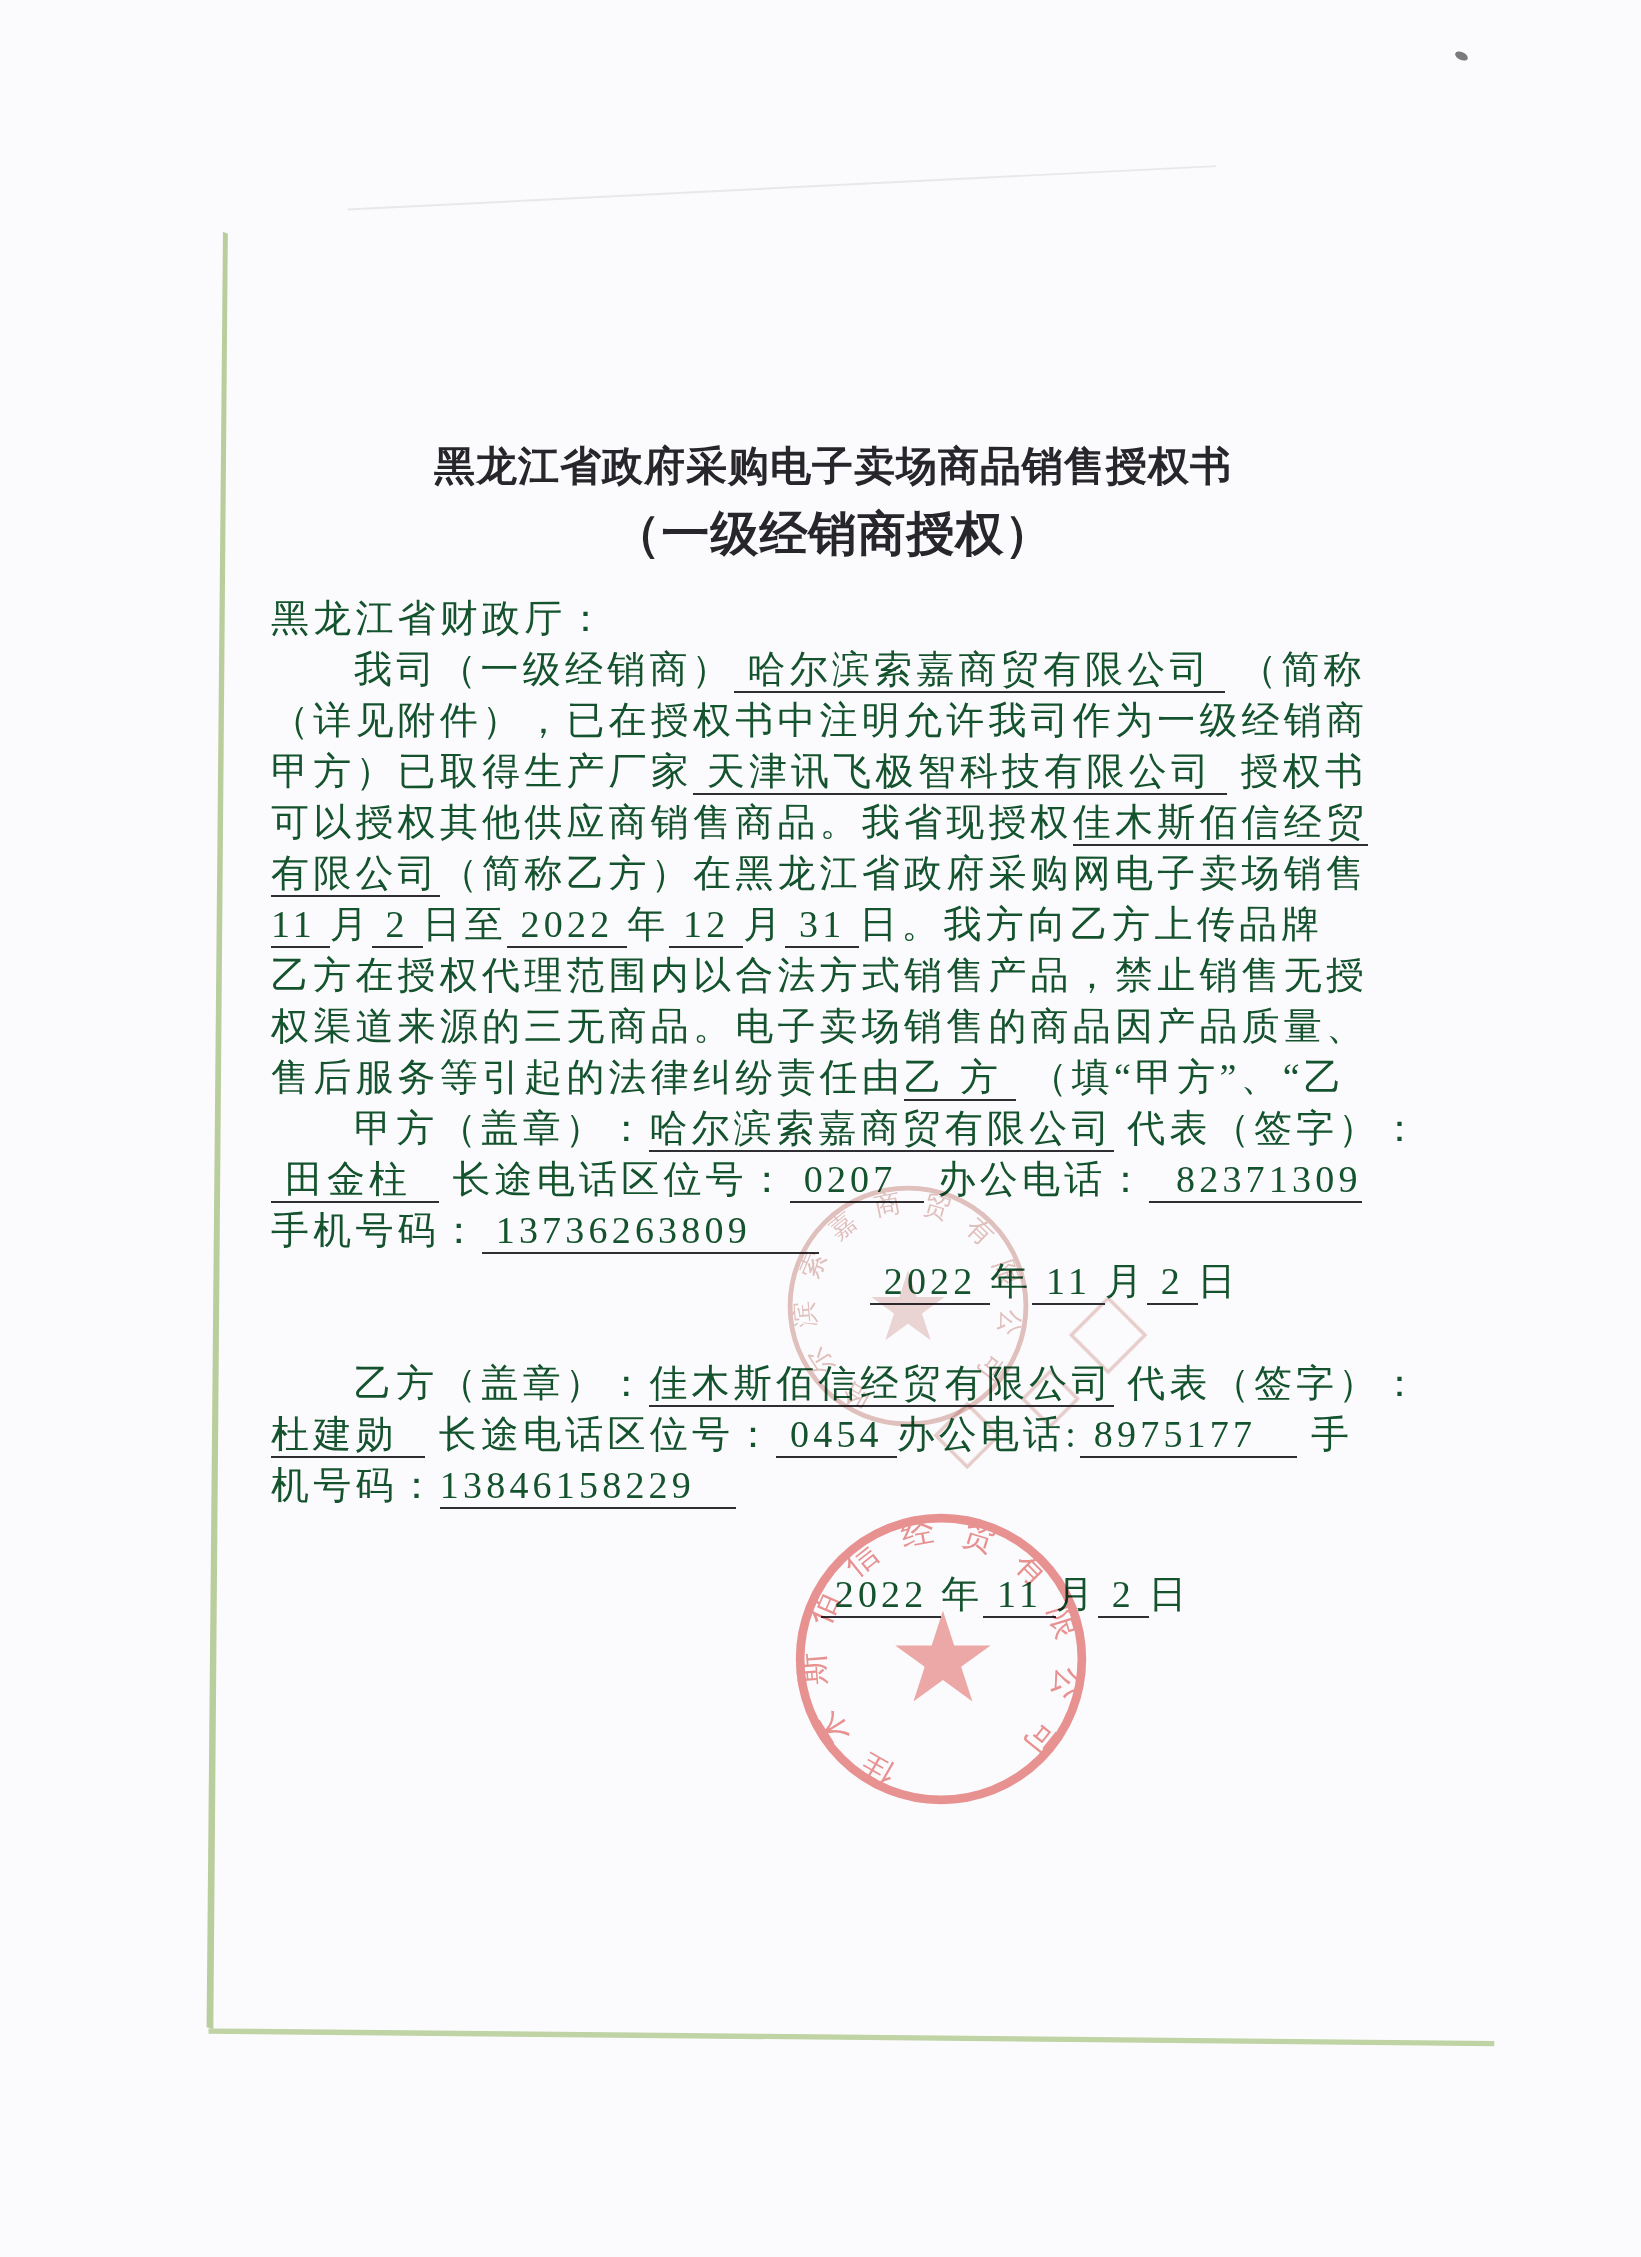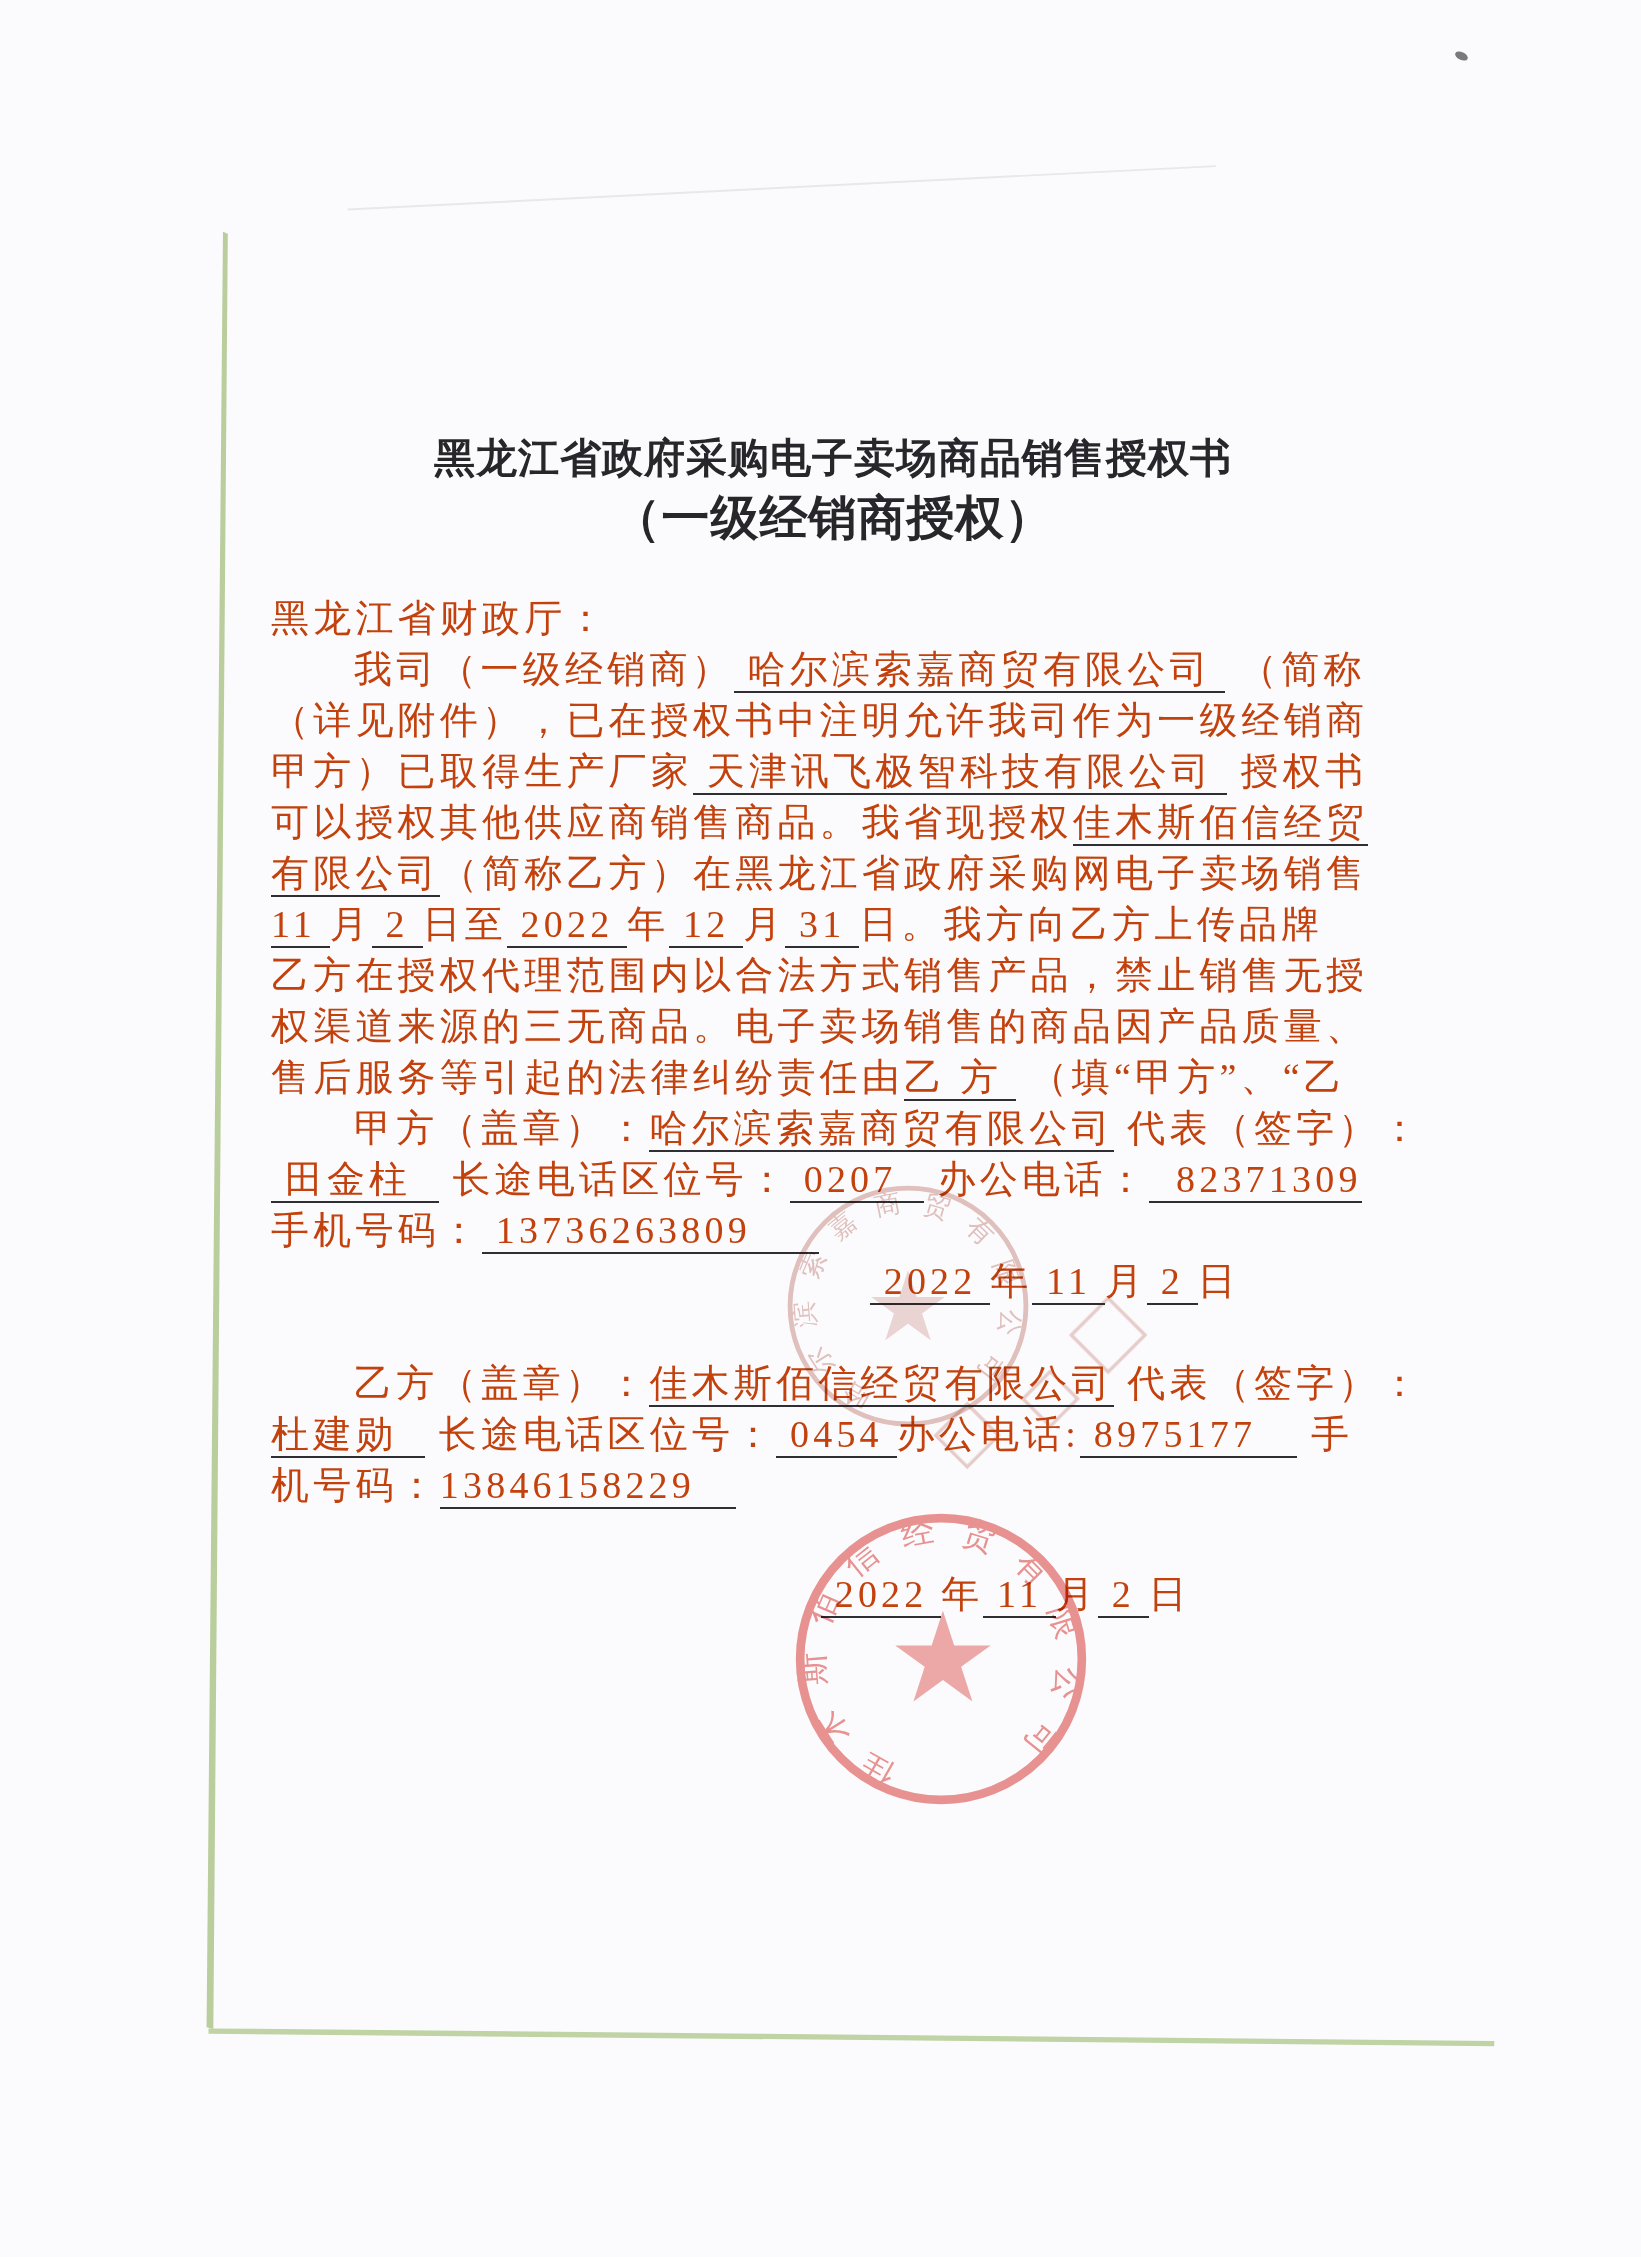--- a/index.html
+++ b/index.html
@@ -11,29 +11,29 @@
   }
   .scan{position:absolute;inset:0;}
   
   .edges{position:absolute;left:0;top:0;z-index:1;pointer-events:none;}
   
   .title-block{
     position:absolute;left:273px;top:426px;width:1120px;
     text-align:center;z-index:2;color:#26262b;
   }
   .title-block h1{
-    margin:4px;font-size:41px;line-height:56px;font-weight:bold;letter-spacing:1px;
+    margin:12px;font-size:41px;line-height:56px;font-weight:bold;letter-spacing:1px;
   }
   .title-block h2{
     margin:3.9px 0 0 0;font-size:48px;line-height:56px;font-weight:bold;letter-spacing:1px;
   }
   
   .doc-body{
     position:absolute;left:271px;top:593px;width:1149px;z-index:2;
-    font-size:38px;line-height:51px;color:#c2410c;letter-spacing:4.2px;
+    font-size:38px;line-height:51px;color:#14532d;letter-spacing:4.2px;
   }
   .doc-body .line{white-space:pre;min-height:51px;}
   .doc-body .line span{display:inline;}
   .doc-body .line span.u{
     border-bottom:2.4px solid #2e2e33;
     padding-bottom:1px;
   }
   .indent{padding-left:83px;}
   
   .stamp{position:absolute;z-index:3;mix-blend-mode:multiply;pointer-events:none;}

